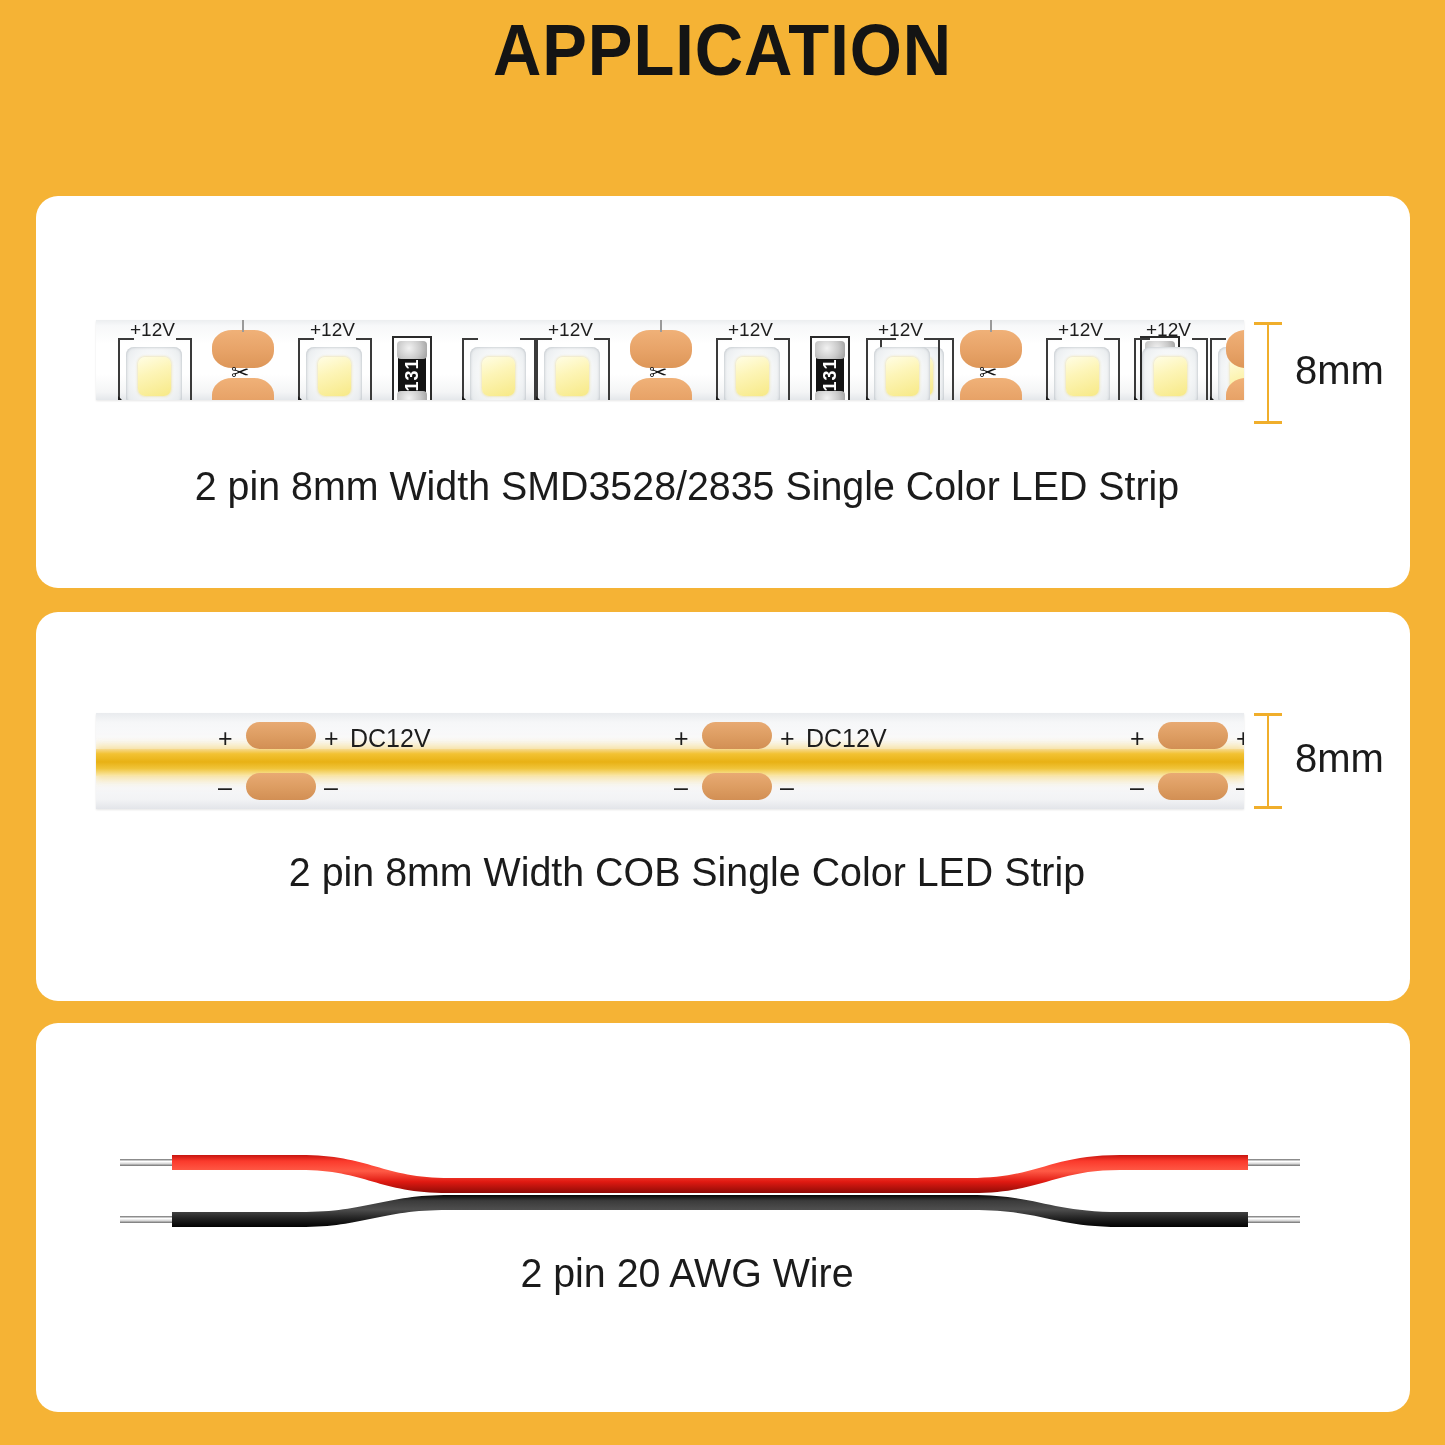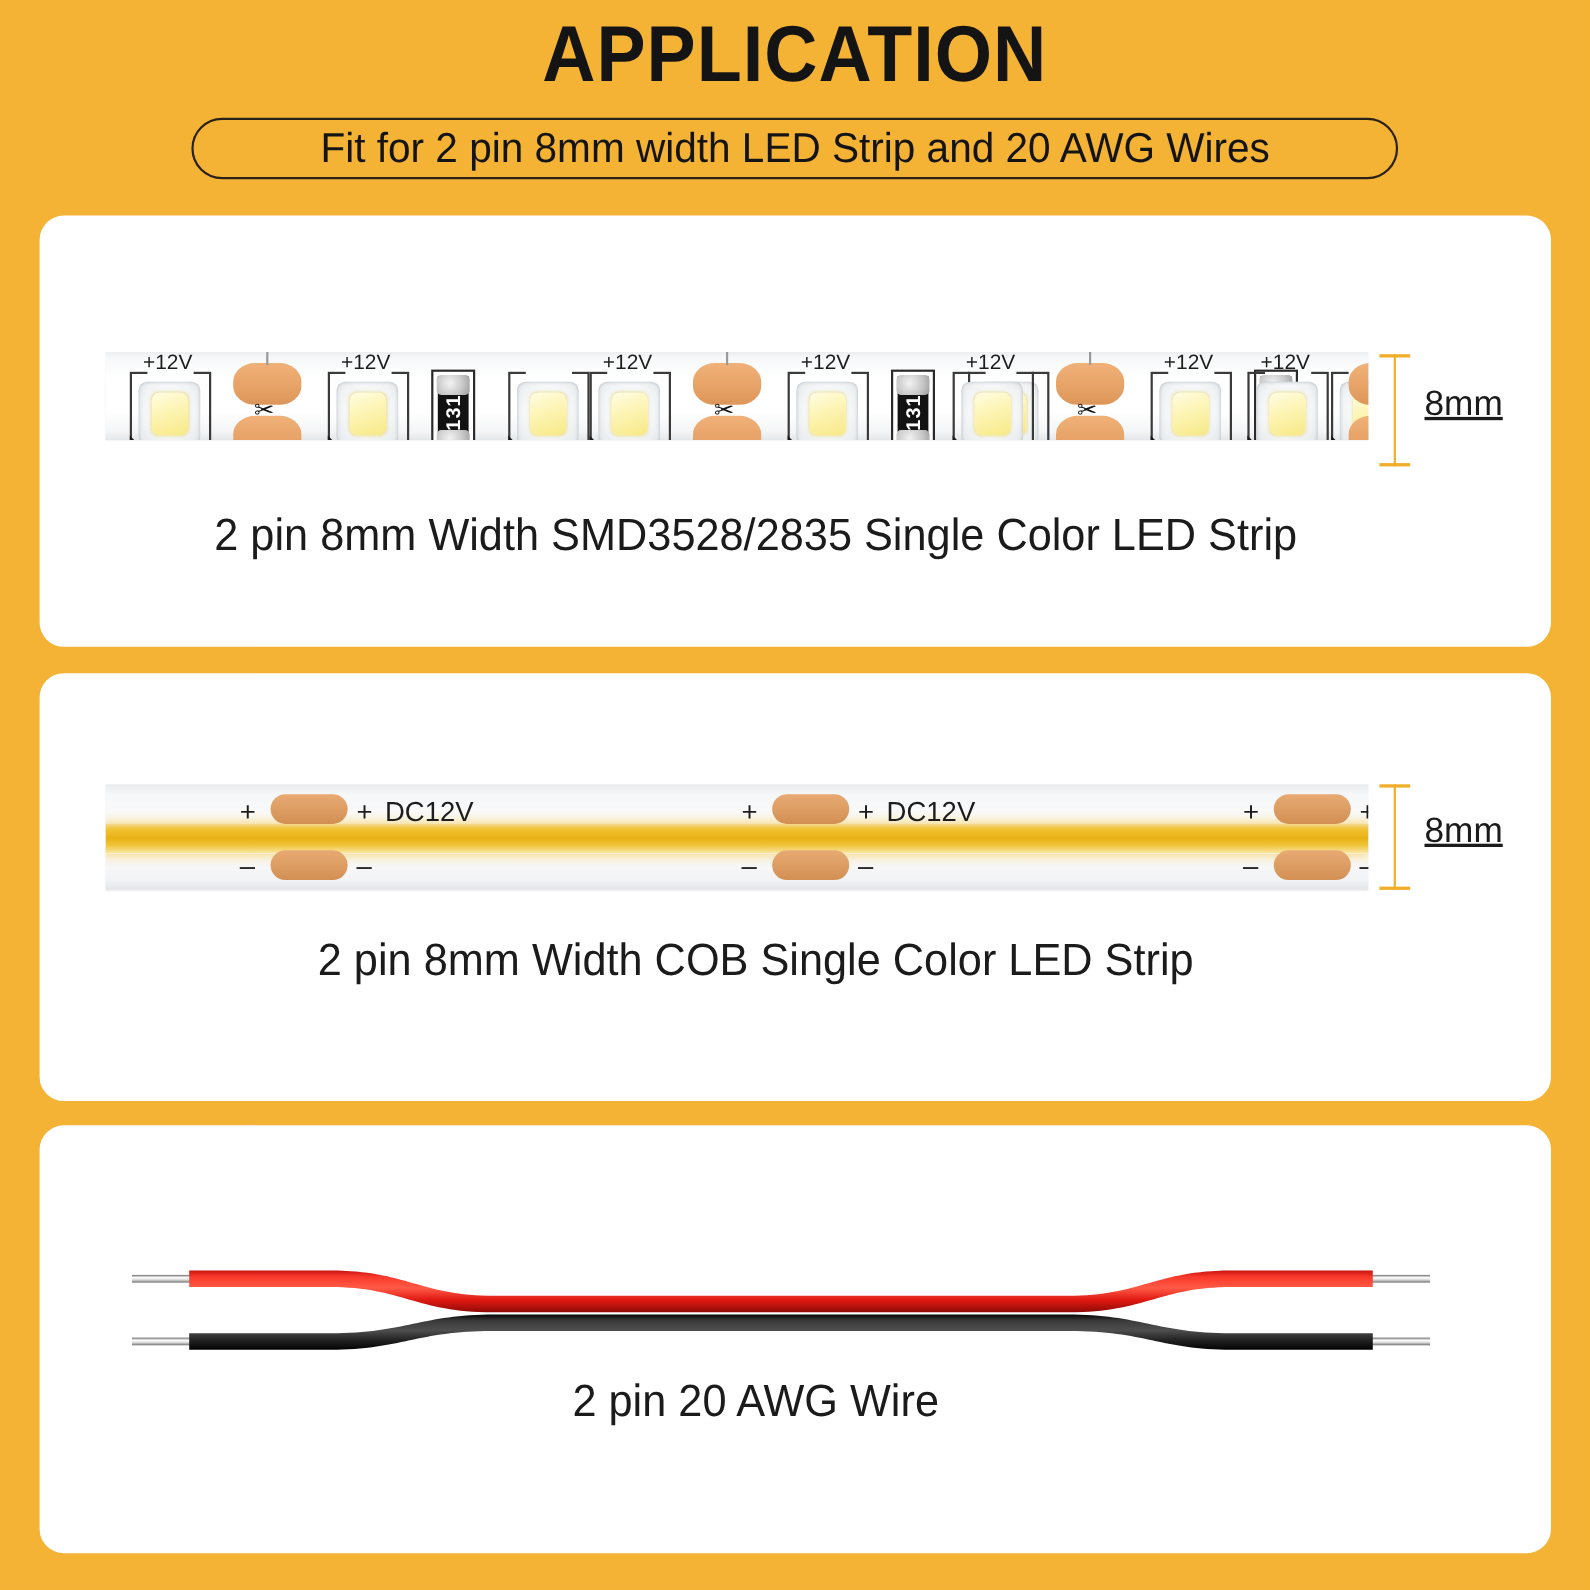--- a/index.html
+++ b/index.html
@@ -270,42 +270,38 @@
     content: "";
     position: absolute;
     left: -13px;
     width: 28px; height: 3px;
     background: #f0ae2b;
   }
   .dim::before { top: 0; }
   .dim::after  { bottom: 0; }
   .dim-label {
     position: absolute;
-    font-size: 32px;
+    font-size: 40px;
     color: #1b1b1b;
     line-height: 1;
     white-space: nowrap;
-    text-decoration: underline;
   }
 
   
   .wire-svg {
     position: absolute;
     left: 120px;
     top: 1128px;
   }
 </style>
 </head>
 <body>
 
 <div class="header">
   <div class="app-title">APPLICATION</div>
-  <div class="subtitle-pill">
-    <span class="subtitle-text">Fit for 2 pin 8mm width LED Strip and 20 AWG Wires</span>
-  </div>
 </div>
 
 <div class="card" id="card-smd"></div>
 
 <div class="smd-strip">
 
   <div class="smd-unit" style="left:0px;">
     <div class="led-cell" style="left:22px;">
       <div class="led-bracket"></div>
       <div class="led-corner"></div>

